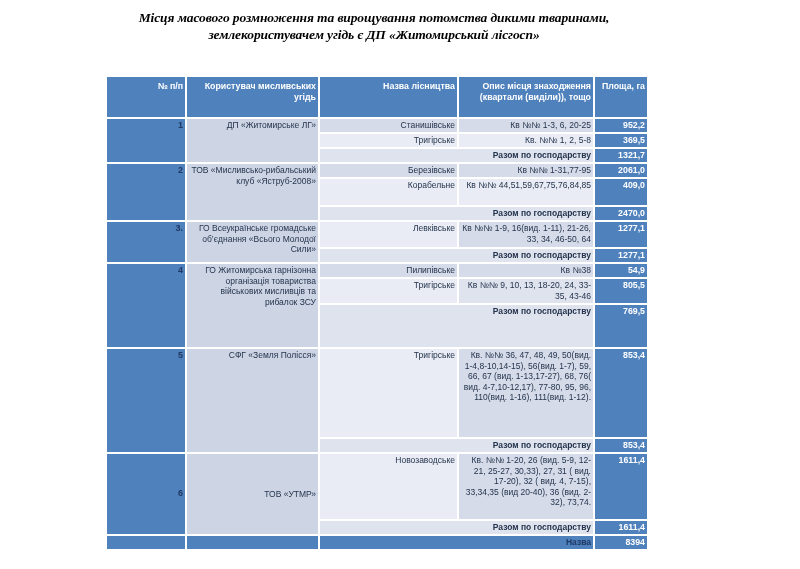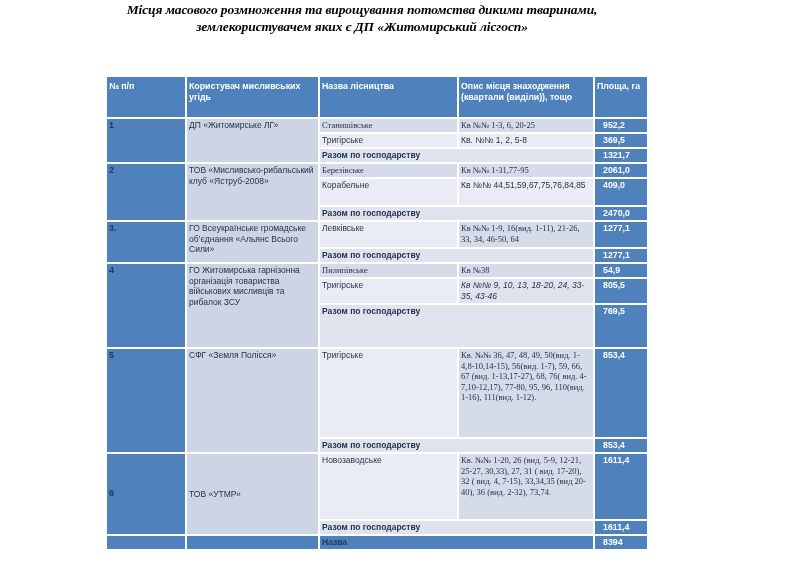--- a/index.html
+++ b/index.html
@@ -1,62 +1,62 @@
 <!DOCTYPE html>
 <html style="--accent: #4F81BD; --navy: #1F3864; --col2bg: #CDD4E4; --band-a: #D5DBE8; --band-b: #E9ECF4; --band-mid: #DFE3EE;"><head>
 <meta charset="utf-8">
 <style>
   html,body { margin:0; padding:0; background:#ffffff; }
   .slide {
     position:relative; width:800px; height:569px; background:#fff;
     font-family:"Liberation Sans", sans-serif; overflow:hidden;
   }
   .title {
-    position:absolute; top:1px; left:0; width:724px;
+    position:absolute; top:9px; left:0; width:724px;
     text-align:center; color:#000;
     font-family:"Liberation Serif", serif; font-weight:bold; font-style:italic;
-    font-size:13.5px; line-height:17px; letter-spacing:-0.1px;
+    font-size:13.5px; line-height:17px; letter-spacing:-0.1px;padding-left:12px;
   }
   table.tbl {
     position:absolute; left:105px; top:75px; width:542px;
     border-collapse:collapse; table-layout:fixed;
   }
   .tbl th, .tbl td {
     border:2px solid #ffffff; padding:1px 2px;
-    font-size:8.5px; line-height:1.25; text-align:left;
+    font-size:8.5px; line-height:1.25; text-align:right;
     vertical-align:top; color:#24344d; overflow:hidden;
     word-wrap:break-word;
   }
   .tbl th {
     background:var(--accent,#4F81BD); color:#fff; font-weight:bold;
     font-size:8.8px; padding-top:4px; vertical-align:top;
   }
   td.num  { background:var(--accent,#4F81BD); color:var(--navy,#1F3864); font-weight:bold; font-size:9px; }
   td.user { background:var(--col2bg,#CDD4E4); }
-  td.fa, td.da { background:var(--band-a,#D5DBE8);font-family:Liberation Serif, serif; }
+  td.fa, td.da { background:var(--band-a,#D5DBE8); }
   td.fb, td.db { background:var(--band-b,#E9ECF4); }
-  td.dm   { background:var(--band-mid,#DFE3EE);font-style:italic; }
+  td.dm   { background:var(--band-mid,#DFE3EE); }
   td.area { background:var(--accent,#4F81BD); color:#fff; font-weight:bold; font-size:8.8px;padding-left:8px; }
   td.total-label { background:var(--band-mid,#DFE3EE); font-weight:bold; }
   td.mid  { vertical-align:middle; }
   td.gt-empty { background:var(--accent,#4F81BD); }
   td.gt-label { background:var(--accent,#4F81BD); color:var(--navy,#1F3864); font-weight:bold; vertical-align:middle; }
   tr.h42{height:42px} tr.h14{height:14px} tr.h13{height:13px} tr.h28{height:28px}
   tr.h27{height:27px} tr.h26{height:26px} tr.h44{height:44px} tr.h90{height:90px}
   tr.h67{height:67px} tr.h12{height:12px}
   col.c1{width:80px} col.c2{width:133px} col.c3{width:139px} col.c4{width:136px} col.c5{width:54px}
 </style>
 </head>
 <body>
 
 <div class="slide">
 
   <div class="title">
     <div>Місця масового розмноження та вирощування потомства дикими тваринами,</div>
-    <div>землекористувачем яких є ДП «Житомирський лісгосп»</div>
+    <div>землекористувачем угідь є ДП «Житомирський лісгосп»</div>
   </div>
 
   <table class="tbl">
     <colgroup>
         <col class="c1">
         <col class="c2">
         <col class="c3">
         <col class="c4">
         <col class="c5">
       </colgroup>
@@ -99,21 +99,21 @@
       <td class="db">Кв №№ 44,51,59,67,75,76,84,85</td>
       <td class="area">409,0</td>
     </tr>
     <tr class="h14">
       <td class="total-label" colspan="2">Разом по господарству</td>
       <td class="area">2470,0</td>
     </tr>
 
     <tr class="h27">
       <td class="num" rowspan="2">3.</td>
-      <td class="user" rowspan="2">ГО Всеукраїнське громадське об’єднання «Альянс Всього Сили»</td>
+      <td class="user" rowspan="2">ГО Всеукраїнське громадське об’єднання «Всього Молодої Сили»</td>
       <td class="fb">Левківське</td>
       <td class="da">Кв №№ 1-9, 16(вид. 1-11), 21-26, 33, 34, 46-50, 64</td>
       <td class="area">1277,1</td>
     </tr>
     <tr class="h14">
       <td class="total-label" colspan="2">Разом по господарству</td>
       <td class="area">1277,1</td>
     </tr>
 
     <tr class="h14">

